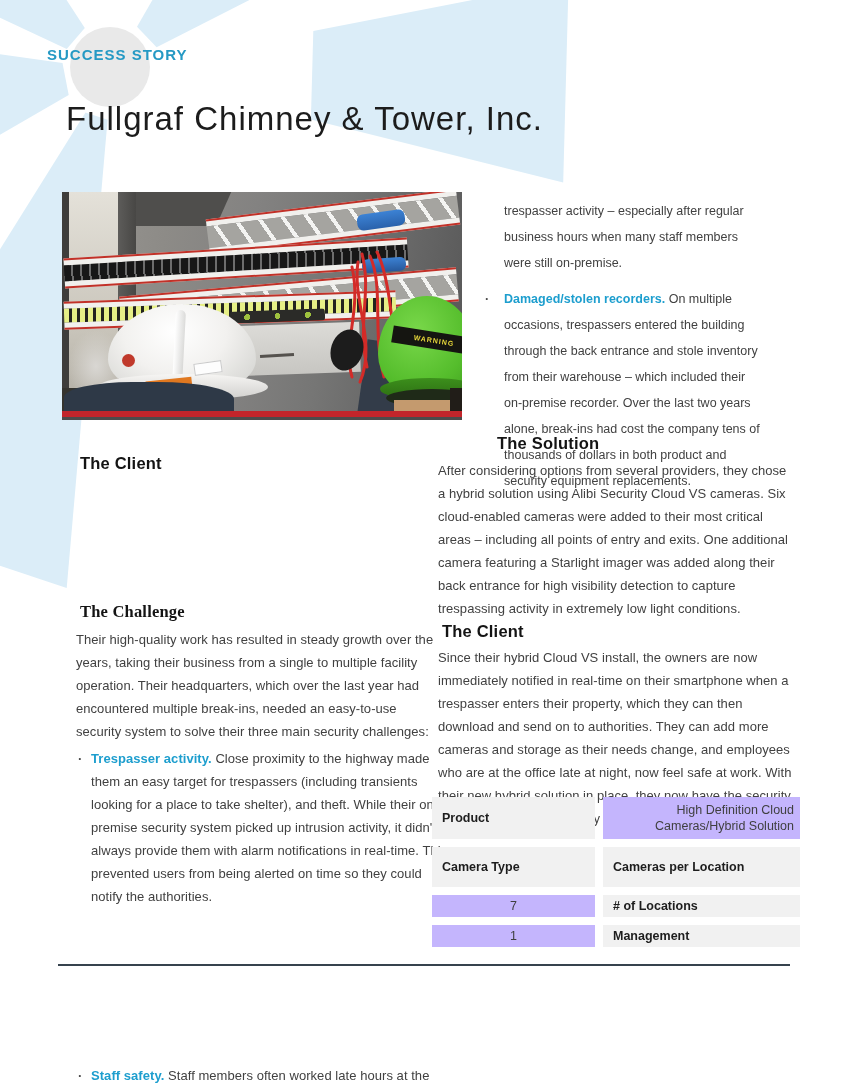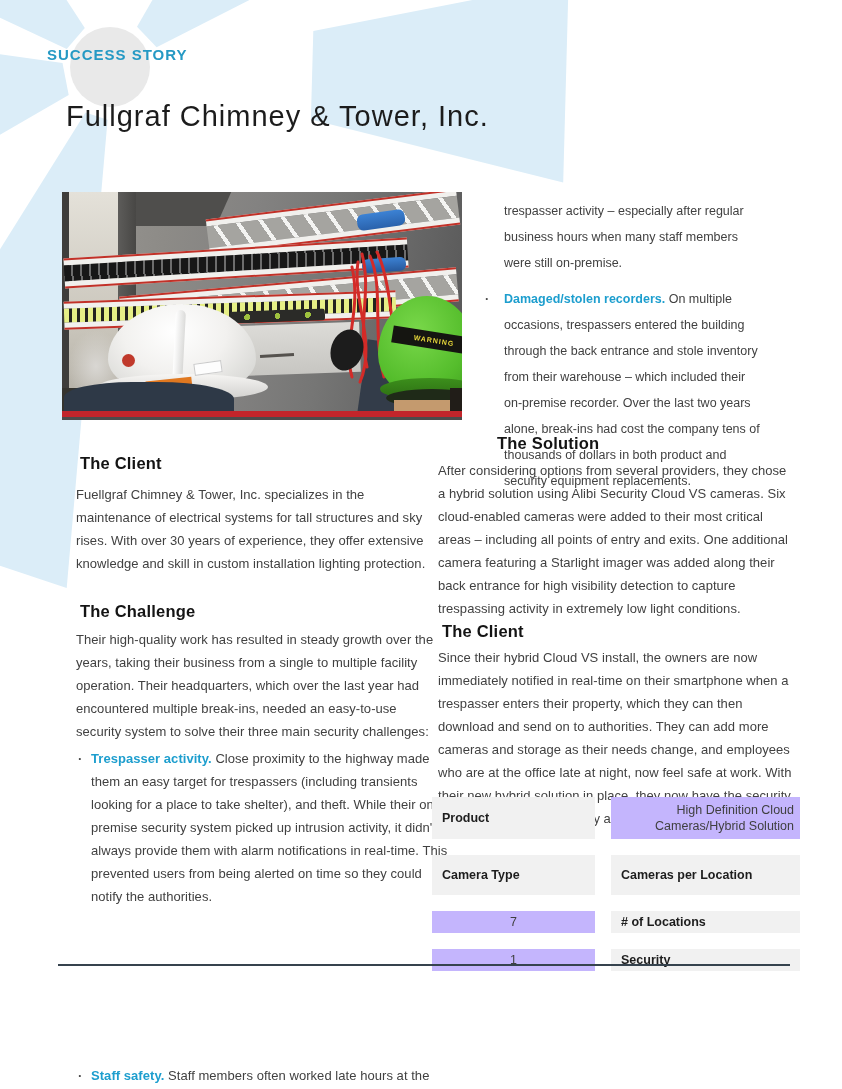--- a/index.html
+++ b/index.html
@@ -5,37 +5,37 @@
   html,body{margin:0;padding:0;background:#ffffff;}
   .page{position:relative;width:842px;height:1089px;margin:0 auto;background:#fff;overflow:hidden;
         font-family:"Liberation Sans",sans-serif;color:#404040;}
   .abs{position:absolute;}
 
   
   .bg-art{position:absolute;left:0;top:0;pointer-events:none;}
 
   
   .eyebrow{position:absolute;left:47px;top:46px;font-size:15px;font-weight:700;letter-spacing:1px;color:#2599c4;}
-  .title{position:absolute;left:66px;top:100px;margin:0;font-size:29px;font-weight:400;letter-spacing:1px;color:#1c1c1c;}
+  .title{position:absolute;left:66px;top:100px;margin:0;font-size:33px;font-weight:400;letter-spacing:1px;color:#1c1c1c;}
   .subtitle{position:absolute;left:67px;top:151px;font-size:14.5px;letter-spacing:.3px;color:#8f8f8f;}
   .subtitle .sep{margin:0 9px;color:#9c9c9c;}
 
   
   .h2{position:absolute;margin:14px;font-size:16.5px;font-weight:700;color:#141414;letter-spacing:.2px;}
   .body-p{position:absolute;margin:10px;font-size:13px;line-height:23px;color:#414141;letter-spacing:.05px;}
   .lead{font-weight:700;color:#1d9ece;}
   .bullet{position:relative;padding-left:15px;}
   .bullet .marker{position:absolute;left:2px;top:0;color:#4a4a4a;font-weight:700;}
   .rc-top{position:absolute;left:483px;top:198px;width:278px;font-size:12.5px;line-height:26px;color:#414141;}
   .rc-top .cont{margin:0 0 10px;padding-left:21px;}
   .rc-top .bullet{padding-left:21px;}
 
   
   .spec-table{position:absolute;left:432px;top:797px;width:368px;display:grid;
-              grid-template-columns:163px 1fr;grid-template-rows:42px 40px 22px 22px 22px;gap:16px;
+              grid-template-columns:163px 1fr;grid-template-rows:42px 40px 22px 22px 22px;gap:8px;
               font-size:12.5px;}
   .st-label{background:#f1f1f1;display:flex;align-items:center;padding-left:10px;font-weight:700;color:#1d1d1d;}
   .st-value{background:#c4b5fd;display:flex;align-items:center;justify-content:center;text-align:right;
             color:#3f3f3f;line-height:1.3;padding:0 6px;}
 
   .bottom-rule{position:absolute;left:58px;top:964px;width:732px;height:2px;background:#36434e;}
 
   
   .photo{position:absolute;left:62px;top:192px;width:400px;height:225px;overflow:hidden;
          border-bottom:3px solid #4b4b4b;background:#7e7d7b;}
@@ -169,23 +169,22 @@
     <div class="hat-green"></div>
     <div class="hat-band">WARNING</div>
     <div class="hat-green-brim"></div>
     <div class="hat-green-shadow"></div>
     <div class="face"></div>
     <div class="hair"></div>
     <div class="ph-red-strip"></div>
   </div>
 
   <h2 class="h2 abs" style="left:66px;top:440px;">The Client</h2>
-  <p class="body-p" style="left:66px;top:473px;width:358px;">Fuellgraf Chimney &amp; Tower, Inc. specializes in the maintenance of electrical systems for tall structures and sky rises. With over 30 years of experience, they offer extensive knowledge and skill in custom installation lighting protection.</p>
-
-  <h2 class="h2 abs" style="left:66px;top:588px;">The Challenge</h2>
+
+  <h2 class="h2 abs" style="left:66px;top:588px;font-family:Liberation Serif, serif;">The Challenge</h2>
   <p class="body-p" style="left:66px;top:618px;width:358px;">Their high-quality work has resulted in steady growth over the years, taking their business from a single to multiple facility operation. Their headquarters, which over the last year had encountered multiple break-ins, needed an easy-to-use security system to solve their three main security challenges:</p>
 
   <div class="body-p bullet" style="left:66px;top:737px;width:358px;">
     <span class="marker">·</span>
     <span class="lead">Trespasser activity.</span>
     <span>Close proximity to the highway made them an easy target for trespassers (including transients looking for a place to take shelter), and theft. While their on-premise security system picked up intrusion activity, it didn't always provide them with alarm notifications in real-time. This prevented users from being alerted on time so they could notify the authorities.</span>
   </div>
 
   <div class="body-p bullet" style="left:66px;top:883px;width:358px;">
     <span class="marker">·</span>
@@ -209,18 +208,18 @@
   <p class="body-p" style="left:428px;top:636px;width:358px;">Since their hybrid Cloud VS install, the owners are now immediately notified in real-time on their smartphone when a trespasser enters their property, which they can then download and send on to authorities. They can add more cameras and storage as their needs change, and employees who are at the office late at night, now feel safe at work. With their new hybrid solution in place, they now have the security they want, with the flexibility and cost-savings they need.</p>
 
   <div class="spec-table">
     <div class="st-label">Product</div>
     <div class="st-value">High Definition Cloud Cameras/Hybrid Solution</div>
     <div class="st-label">Camera Type</div>
     <div class="st-label">Cameras per Location</div>
     <div class="st-value">7</div>
     <div class="st-label"># of Locations</div>
     <div class="st-value">1</div>
-    <div class="st-label">Security</div>
+    <div class="st-label">Management</div>
   </div>
 
   <div class="bottom-rule"></div>
 
 </div>
 
 </body></html>

